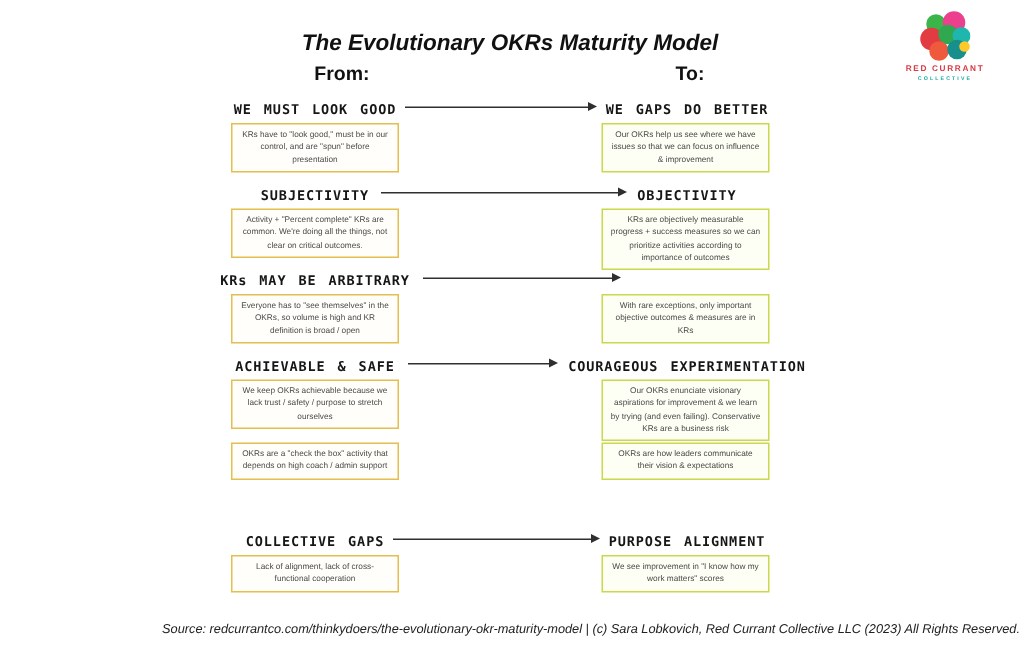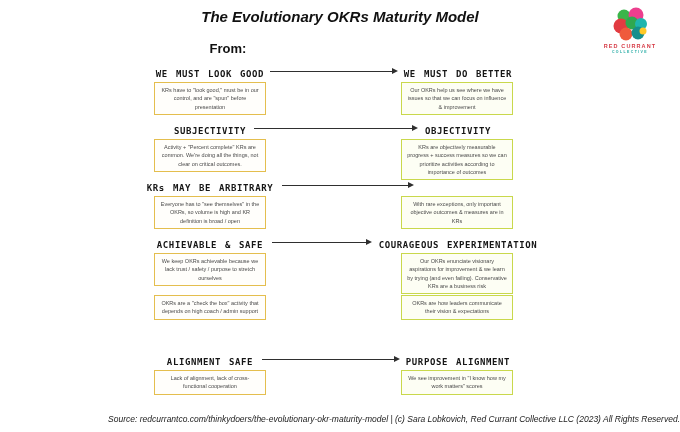--- a/index.html
+++ b/index.html
@@ -8,21 +8,21 @@
     background:#ffffff;
     font-family:"Liberation Sans", sans-serif;
     color:#1c1c1c;
     position:relative;
     overflow:hidden;
   }
   .page { position:absolute; inset:0; }
 
   
   .title {
-    position:absolute; top:8px; left:0; width:680px;
+    position:absolute; top:20px; left:0; width:680px;
     text-align:center;
     font-size:15px; font-weight:bold; font-style:italic;
     color:#111;
   }
   .col-label { position:absolute; top:41px; font-size:13px; font-weight:bold; color:#111; }
   .col-label.from { left:168px; width:120px; text-align:center; }
   .col-label.to   { left:400px; width:120px; text-align:center; }
 
   
   .logo { position:absolute; top:7px; right:10px; width:80px; text-align:center; }
@@ -95,28 +95,29 @@
         <circle cx="13" cy="27" r="6.5" fill="#EF5A3C"></circle>
         <circle cx="25" cy="26" r="6.5" fill="#178F8D"></circle>
         <circle cx="30" cy="24" r="3.5" fill="#FFC928"></circle>
       </svg>
     </span>
     <div class="logo-name">RED CURRANT</div>
     <div class="logo-sub">COLLECTIVE</div>
   </div>
 
   <div class="col-label from">From:</div>
+  <div class="col-label to">To:</div>
 
   <div id="rows">
 
     <div class="row">
       <div class="heads">
         <div class="head-left"><span class="heading">WE MUST LOOK GOOD</span></div>
         <div class="arrow"></div>
-        <div class="head-right"><span class="heading">WE MUST DO BETTER</span></div>
+        <div class="head-right"><span class="heading">WE GAPS DO BETTER</span></div>
       </div>
       <div class="notes">
         <div class="note note-from">KRs have to "look good," must be in our control, and are "spun" before presentation</div>
         <div class="note note-to">Our OKRs help us see where we have issues so that we can focus on influence &amp; improvement</div>
       </div>
     </div>
 
     <div class="row">
       <div class="heads">
         <div class="head-left"><span class="heading">SUBJECTIVITY</span></div>
@@ -154,21 +155,21 @@
 
     <div class="row">
       <div class="notes">
         <div class="note note-from">OKRs are a "check the box" activity that depends on high coach / admin support</div>
         <div class="note note-to">OKRs are how leaders communicate their vision &amp; expectations</div>
       </div>
     </div>
 
     <div class="row">
       <div class="heads">
-        <div class="head-left"><span class="heading">ALIGNMENT SAFE</span></div>
+        <div class="head-left"><span class="heading">COLLECTIVE GAPS</span></div>
         <div class="arrow"></div>
         <div class="head-right"><span class="heading">PURPOSE ALIGNMENT</span></div>
       </div>
       <div class="notes">
         <div class="note note-from">Lack of alignment, lack of cross-functional cooperation</div>
         <div class="note note-to">We see improvement in "I know how my work matters" scores</div>
       </div>
     </div>
 
   </div>

